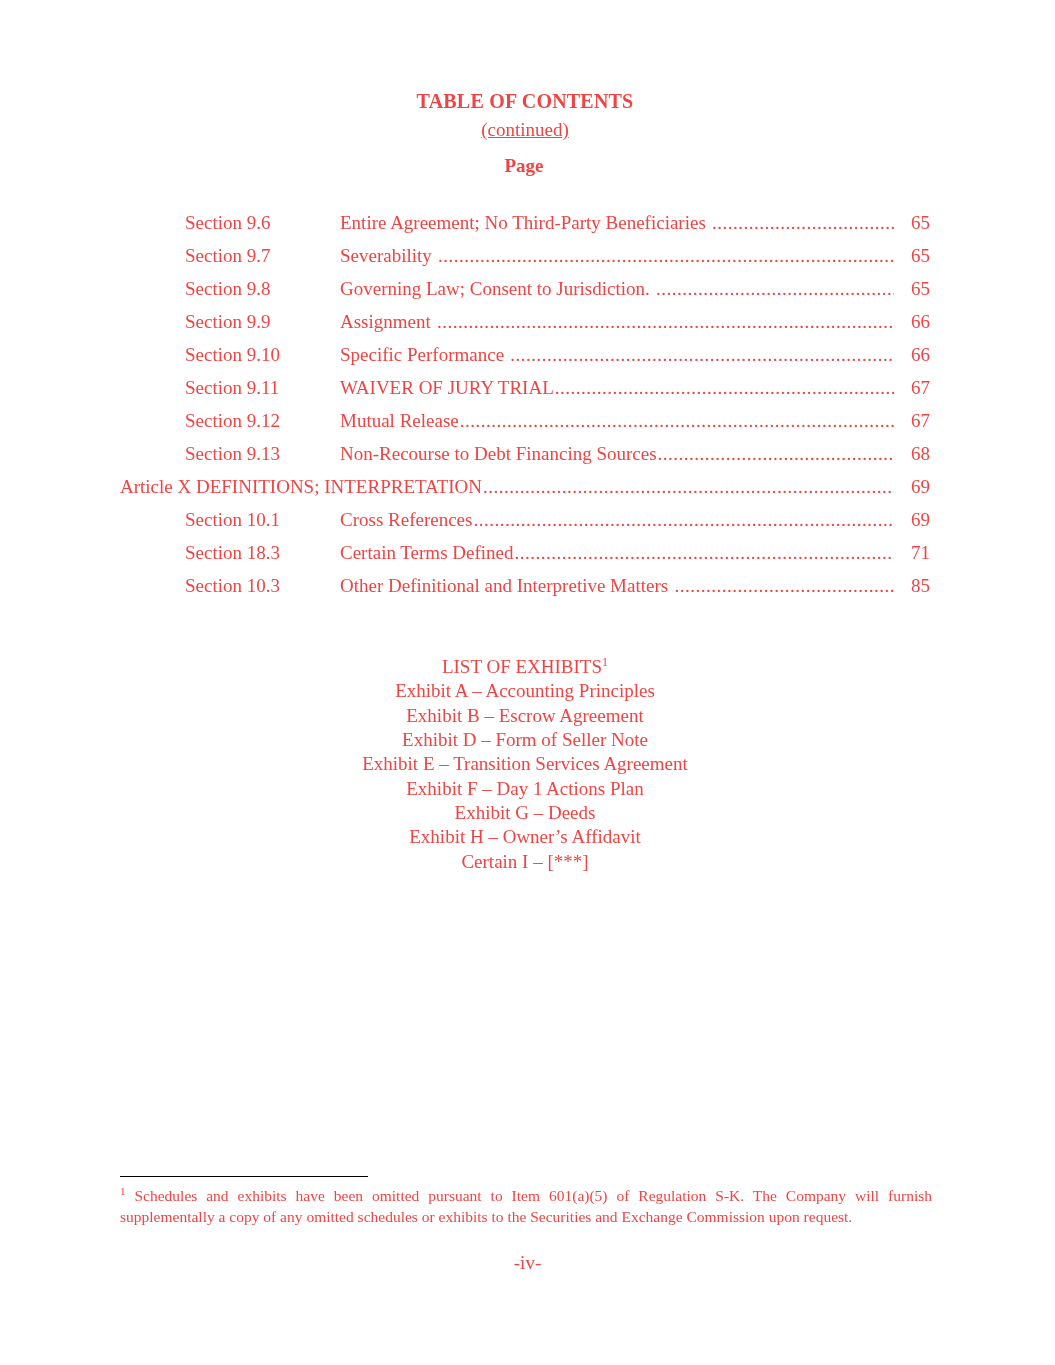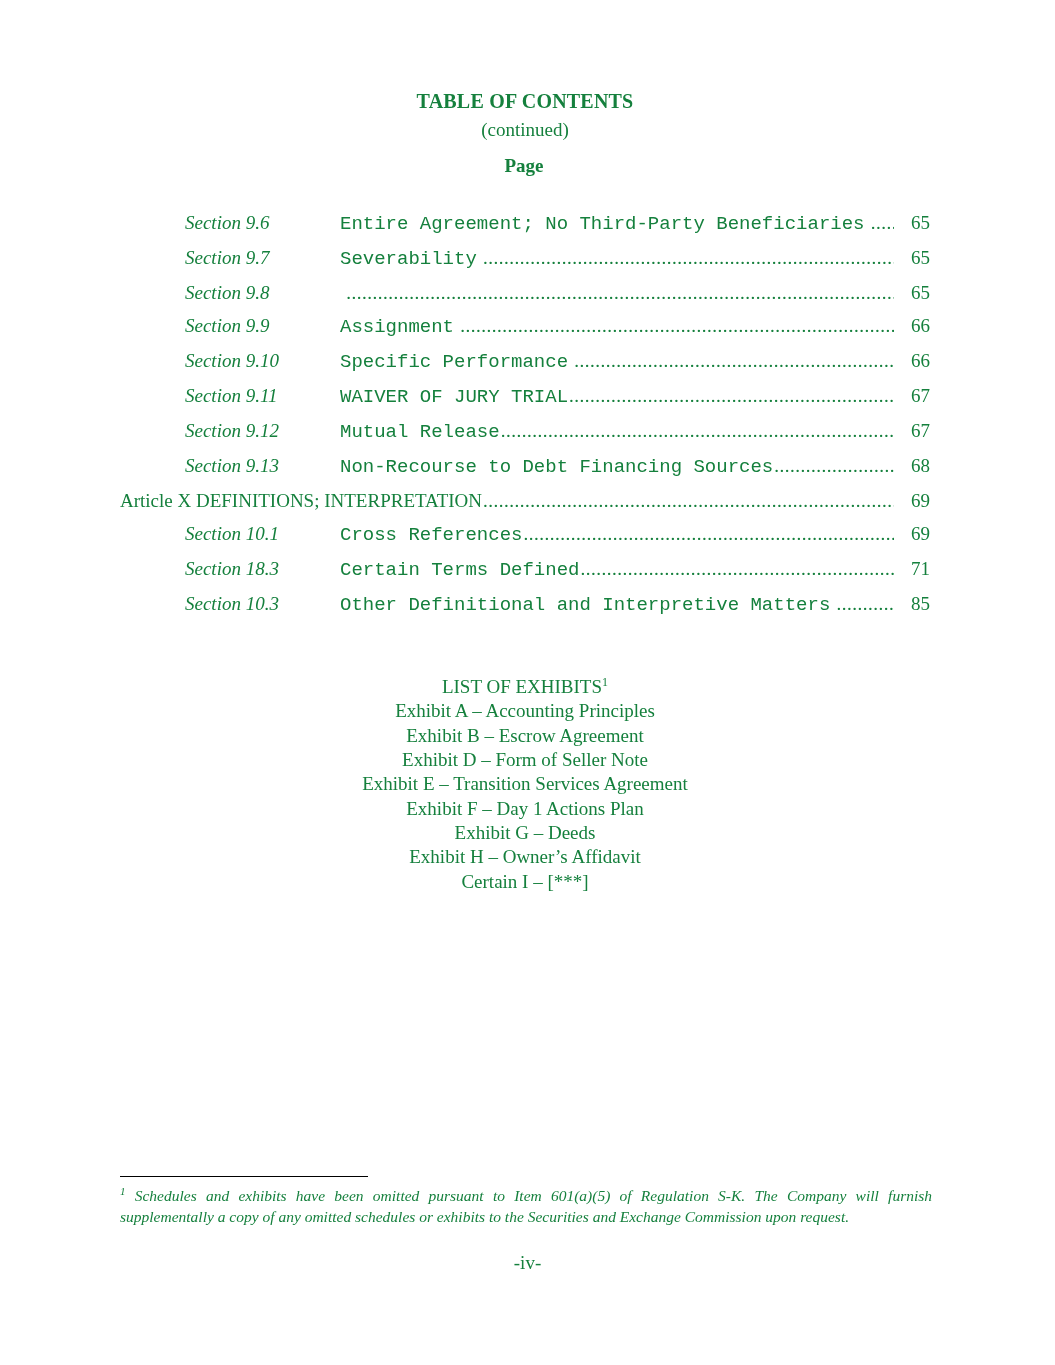--- a/index.html
+++ b/index.html
@@ -7,39 +7,40 @@
     padding: 0;
     background: #ffffff;
   }
   .page {
     position: relative;
     width: 1055px;
     height: 1365px;
     margin: 0 auto;
     background: #ffffff;
     font-family: "Liberation Serif", "DejaVu Serif", serif;
-    color: #15803d;
+    color: #ef4444;
     box-sizing: border-box;
   }
   .content {
     position: absolute;
     left: 120px;
     top: 90px;
     width: 810px;
   }
   .doc-title {
     text-align: center;
     font-weight: bold;
     font-size: 20px;
     letter-spacing: 0.2px;
   }
   .doc-subtitle {
     text-align: center;
     font-size: 19px;
     margin-top: 6px;
+    text-decoration: underline;
   }
   .page-col-header {
     text-align: center;
     font-weight: bold;
     font-size: 19px;
     margin-top: 14px;
     padding-right: 2px;
   }
   .toc {
     margin-top: 36px;
@@ -50,30 +51,28 @@
     font-size: 19px;
     line-height: 1.0;
     margin-bottom: 14px;
     white-space: nowrap;
   }
   .toc-row.indent .toc-label {
     padding-left: 65px;
     width: 220px;
     flex: none;
     box-sizing: border-box;
-    font-style: italic;
   }
   .toc-row.article .toc-label {
     padding-left: 0;
     width: auto;
     flex: none;
   }
   .toc-title {
     flex: none;
-    font-family: Liberation Mono, monospace;
   }
   .toc-dots {
     flex: 1 1 auto;
     overflow: hidden;
     white-space: nowrap;
     margin: 0 2px 0 1px;
     letter-spacing: 0.5px;
     font-size: 19px;
   }
   .toc-page {
@@ -105,21 +104,20 @@
   .footnote-rule {
     width: 248px;
     height: 1px;
     background: #000;
     margin-bottom: 9px;
   }
   .footnote-text {
     font-size: 15.5px;
     line-height: 1.35;
     text-align: justify;
-    font-style: italic;
   }
   .footnote-text sup {
     font-size: 11px;
     vertical-align: super;
     line-height: 0;
   }
   .page-number {
     position: absolute;
     left: 0;
     right: 0;
@@ -150,20 +148,21 @@
 
       <div class="toc-row indent">
         <span class="toc-label">Section 9.7</span>
         <span class="toc-title">Severability</span>
         <span class="toc-dots">&nbsp;...............................................................................................................</span>
         <span class="toc-page">65</span>
       </div>
 
       <div class="toc-row indent">
         <span class="toc-label">Section 9.8</span>
+        <span class="toc-title">Governing Law; Consent to Jurisdiction.</span>
         <span class="toc-dots">&nbsp;...............................................................................................................</span>
         <span class="toc-page">65</span>
       </div>
 
       <div class="toc-row indent">
         <span class="toc-label">Section 9.9</span>
         <span class="toc-title">Assignment</span>
         <span class="toc-dots">&nbsp;...............................................................................................................</span>
         <span class="toc-page">66</span>
       </div>

